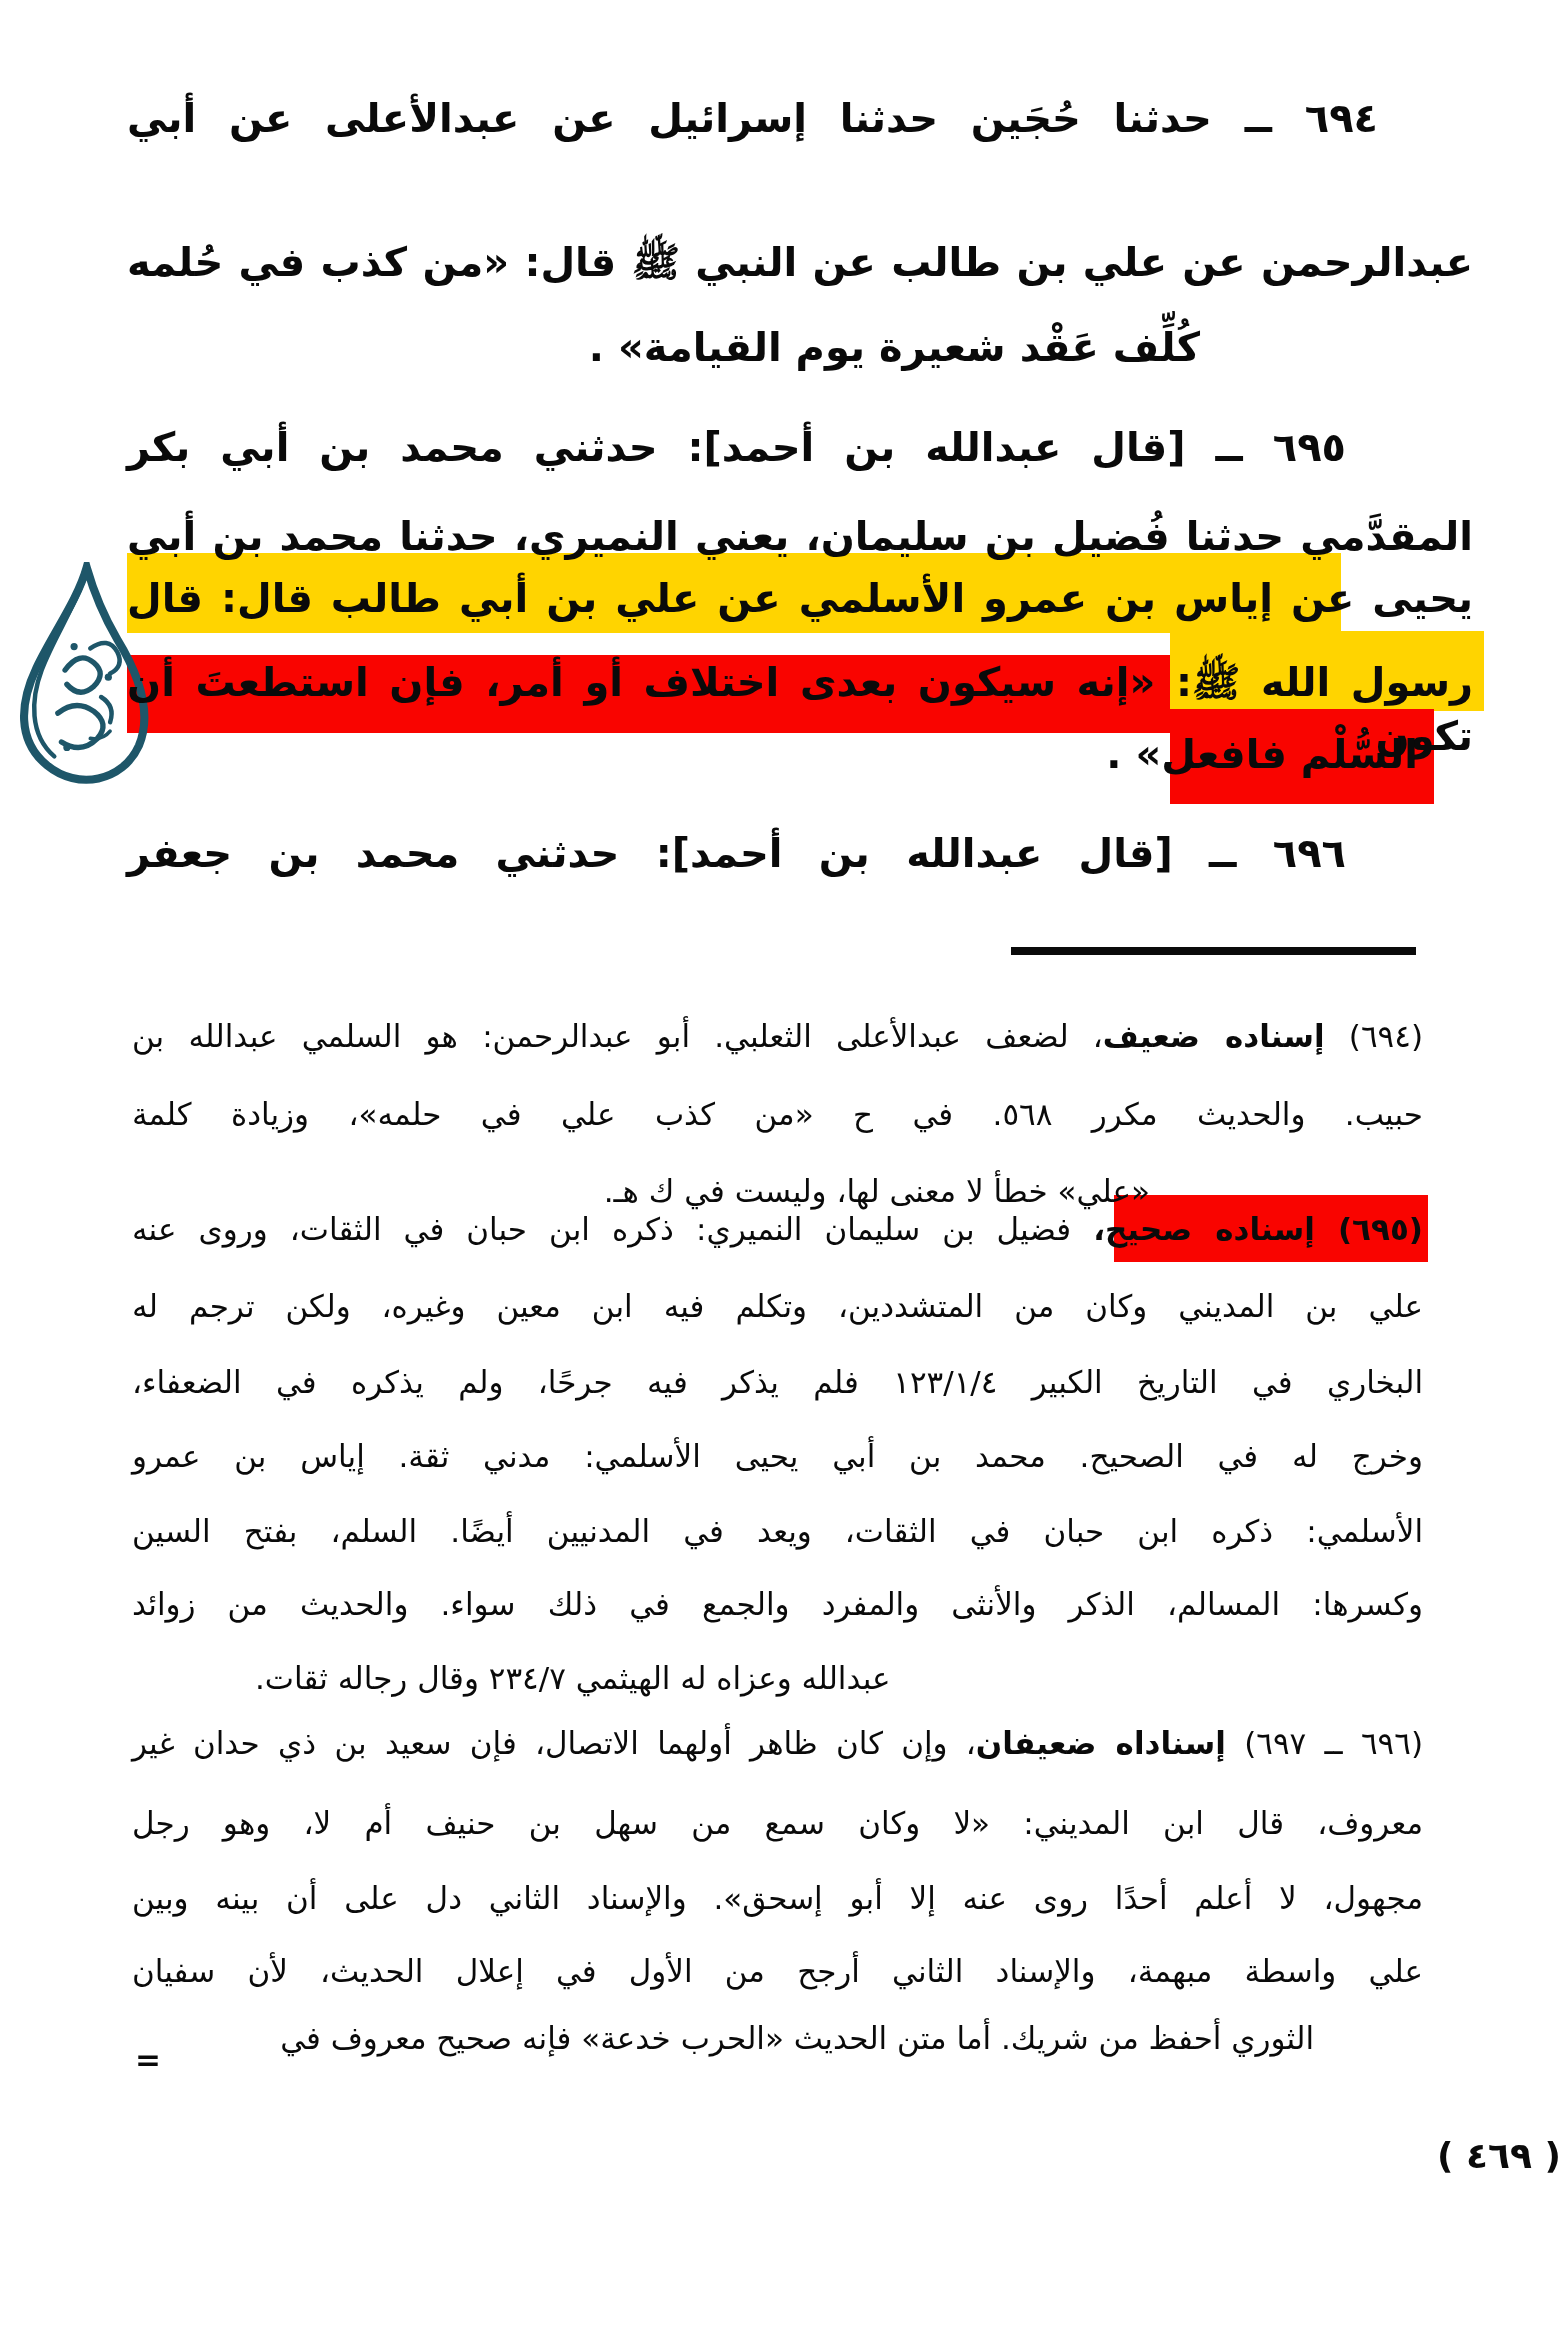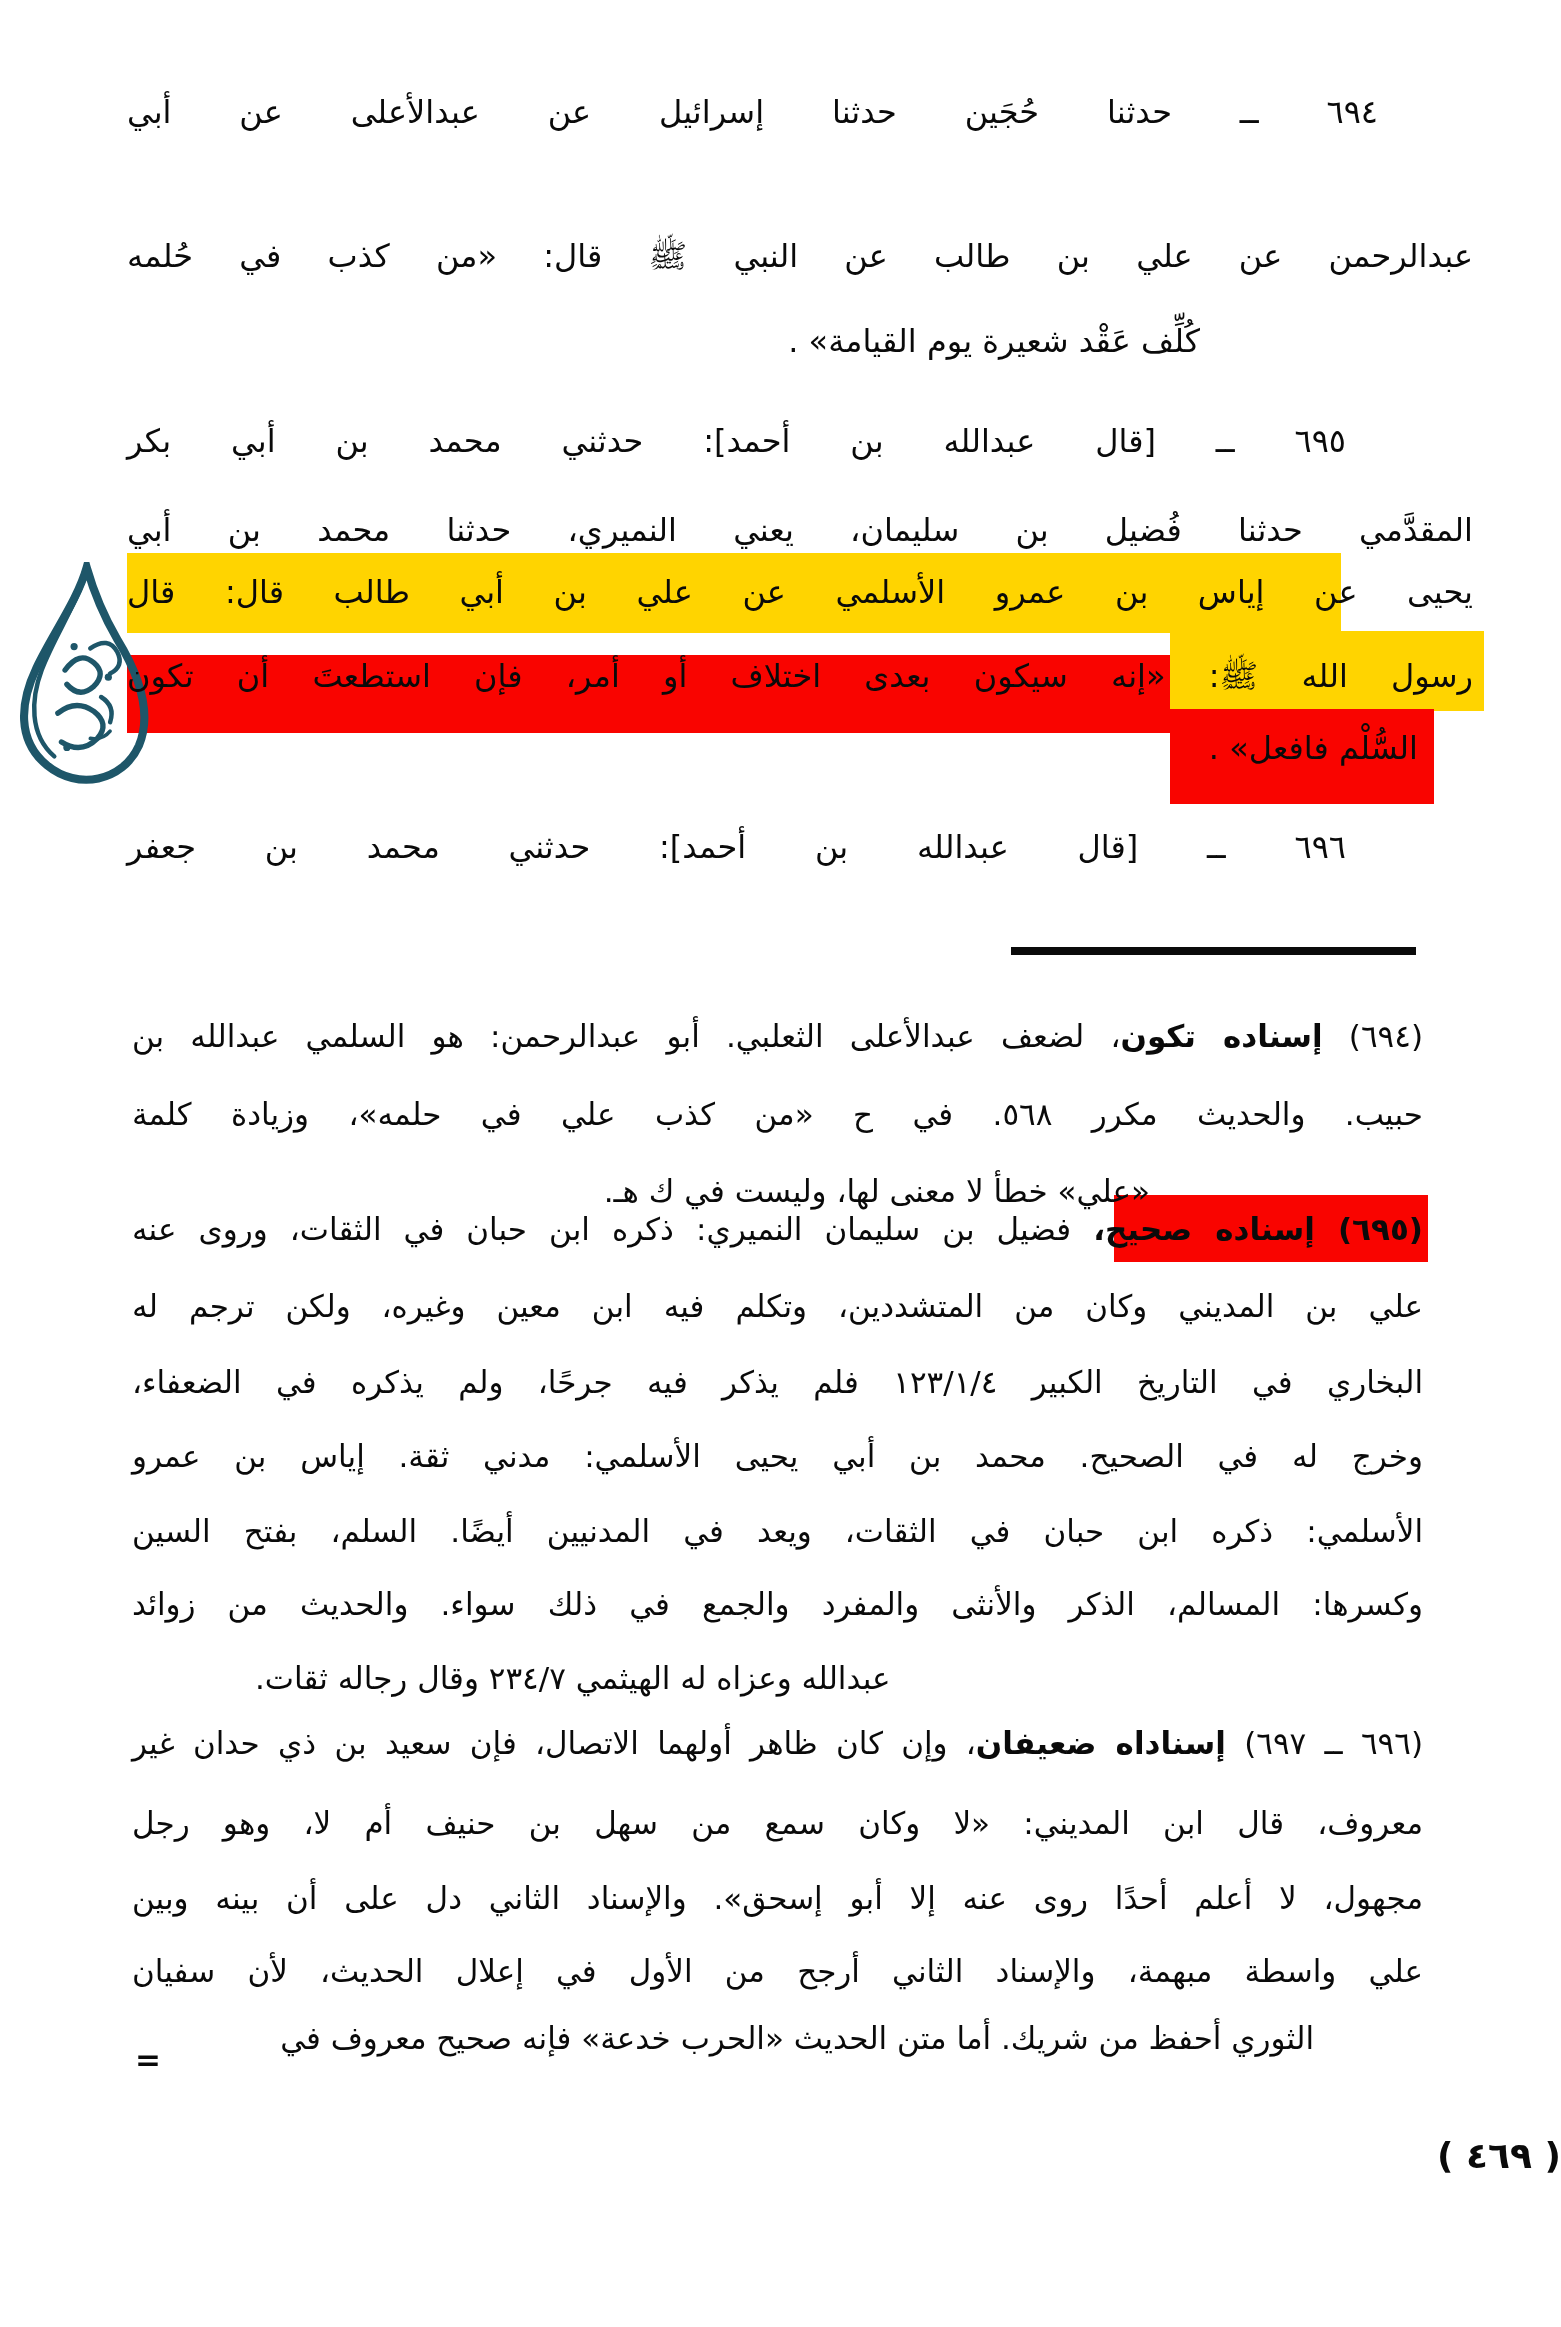--- a/index.html
+++ b/index.html
@@ -10,22 +10,22 @@
   .abs{position:absolute;}
   
   .hl{position:absolute;z-index:1;}
   #hl-yellow-1{left:127px;top:553px;width:1214px;height:80px;}
   #hl-yellow-2{left:1170px;top:631px;width:314px;height:80px;}
   #hl-red-1{left:127px;top:655px;width:1043px;height:78px;}
   #hl-red-2{left:1170px;top:709px;width:264px;height:95px;}
   #hl-red-footnote{left:1114px;top:1195px;width:314px;height:67px;}
   
   .mline{
-    position:absolute;z-index:2;direction:rtl;font-weight:400;
-    font-size:32px;line-height:1.35;white-space:nowrap;
+    position:absolute;z-index:2;direction:rtl;font-weight:700;
+    font-size:40px;line-height:1.35;white-space:nowrap;
   }
   .mjust{left:127px;width:1346px;white-space:normal;box-sizing:border-box;
     text-align:justify;text-align-last:justify;}
   #ml-694-1{top:91px;padding-right:95px;}
   #ml-694-2{top:235px;}
   #ml-694-3{top:320px;right:361px;text-align:center;}
   #ml-695-1{top:420px;padding-right:127px;}
   #ml-695-2{top:509px;}
   #ml-695-3{top:571px;}
   #ml-695-4{top:655px;}
@@ -96,21 +96,21 @@
 <div id="ml-695-1" class="mline mjust">٦٩٥ ــ [قال عبدالله بن أحمد]: حدثني محمد بن أبي بكر</div>
 <div id="ml-695-2" class="mline mjust">المقدَّمي حدثنا فُضيل بن سليمان، يعني النميري، حدثنا محمد بن أبي</div>
 <div id="ml-695-3" class="mline mjust"><span>يحيى </span><span>عن إياس بن عمرو الأسلمي عن علي بن أبي طالب قال: قال</span></div>
 <div id="ml-695-4" class="mline mjust"><span>رسول الله ﷺ</span><span>: «إنه سيكون بعدى اختلاف أو أمر، فإن استطعتَ أن تكون</span></div>
 <div id="ml-695-5" class="mline"><span>السُّلْم فافعل»</span><span> .</span></div>
 
 <div id="ml-696-1" class="mline mjust">٦٩٦ ــ [قال عبدالله بن أحمد]: حدثني محمد بن جعفر</div>
 
 <div id="separator" class="abs"></div>
 
-<div id="fn-694-1" class="fline fjust"><span>(٦٩٤) </span><span class="fbold">إسناده تكون</span><span>، لضعف عبدالأعلى الثعلبي. أبو عبدالرحمن: هو السلمي عبدالله بن</span></div>
+<div id="fn-694-1" class="fline fjust"><span>(٦٩٤) </span><span class="fbold">إسناده ضعيف</span><span>، لضعف عبدالأعلى الثعلبي. أبو عبدالرحمن: هو السلمي عبدالله بن</span></div>
 <div id="fn-694-2" class="fline fjust">حبيب. والحديث مكرر ٥٦٨. في ح «من كذب علي في حلمه»، وزيادة كلمة</div>
 <div id="fn-694-3" class="fline">«علي» خطأ لا معنى لها، وليست في ك هـ.</div>
 
 <div id="fn-695-1" class="fline fjust"><span class="fbold">(٦٩٥) إسناده صحيح،</span><span> فضيل بن سليمان النميري: ذكره ابن حبان في الثقات، وروى عنه</span></div>
 <div id="fn-695-2" class="fline fjust">علي بن المديني وكان من المتشددين، وتكلم فيه ابن معين وغيره، ولكن ترجم له</div>
 <div id="fn-695-3" class="fline fjust">البخاري في التاريخ الكبير ١٢٣/١/٤ فلم يذكر فيه جرحًا، ولم يذكره في الضعفاء،</div>
 <div id="fn-695-4" class="fline fjust">وخرج له في الصحيح. محمد بن أبي يحيى الأسلمي: مدني ثقة. إياس بن عمرو</div>
 <div id="fn-695-5" class="fline fjust">الأسلمي: ذكره ابن حبان في الثقات، ويعد في المدنيين أيضًا. السلم، بفتح السين</div>
 <div id="fn-695-6" class="fline fjust">وكسرها: المسالم، الذكر والأنثى والمفرد والجمع في ذلك سواء. والحديث من زوائد</div>
 <div id="fn-695-7" class="fline">عبدالله وعزاه له الهيثمي ٢٣٤/٧ وقال رجاله ثقات.</div>

